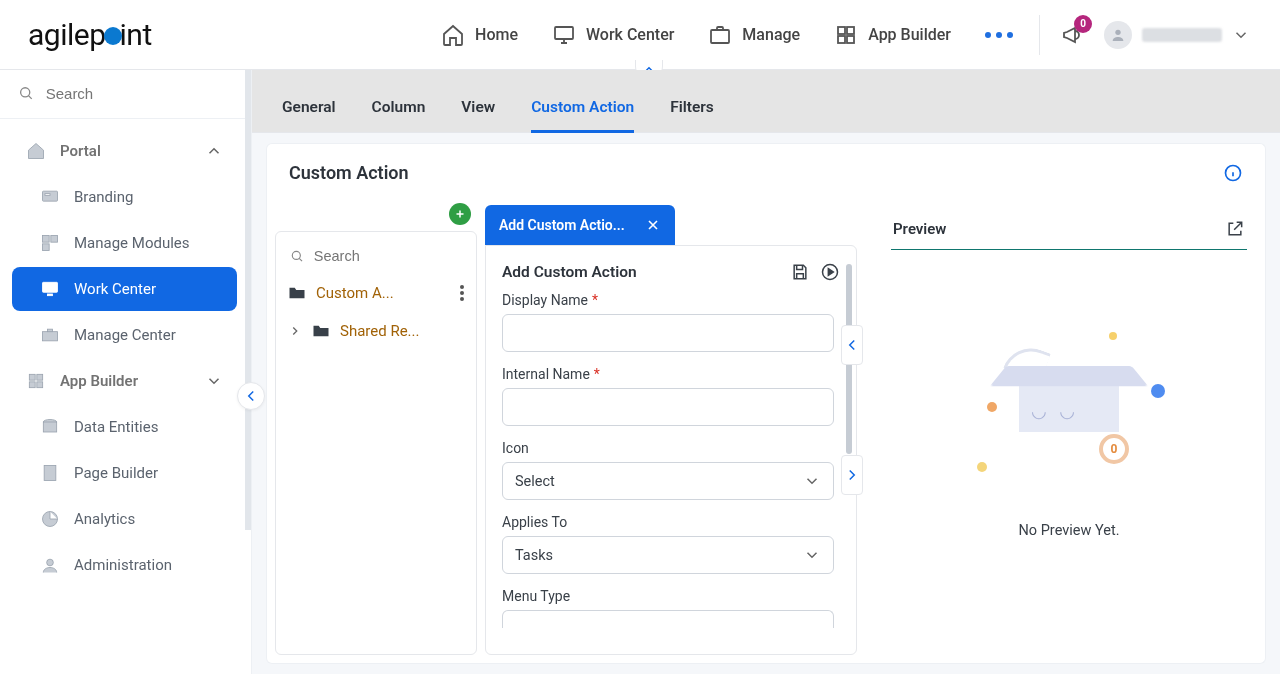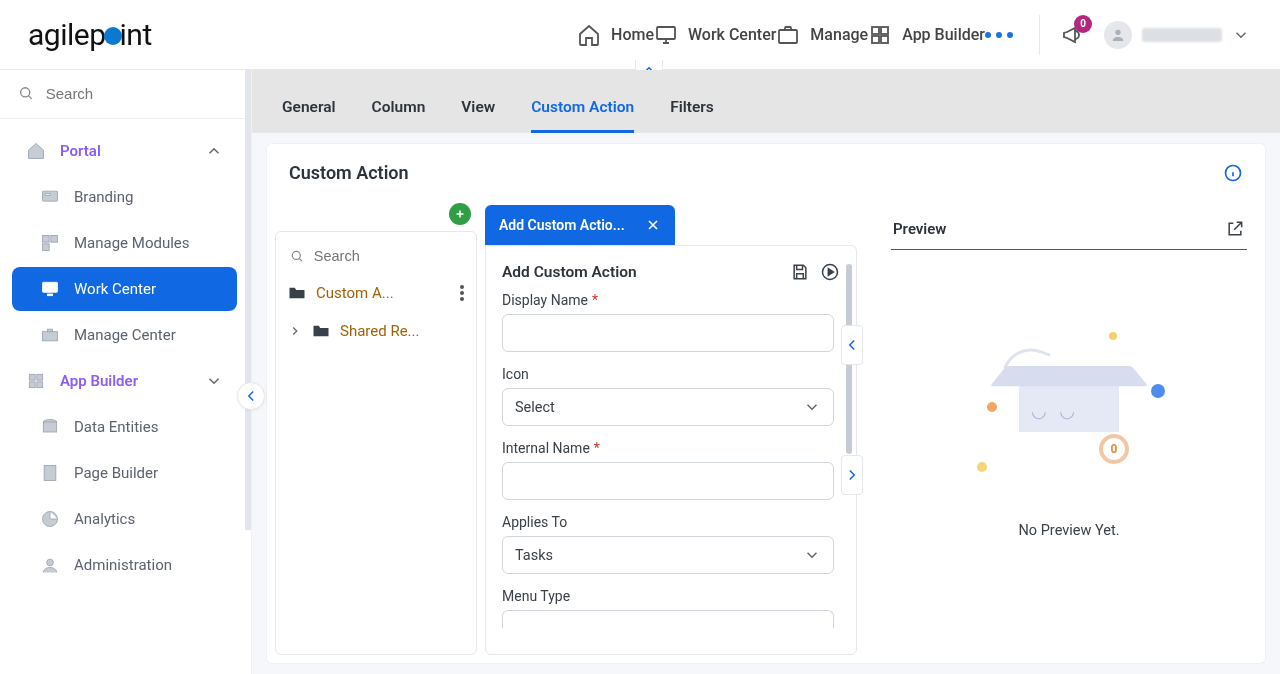--- a/index.html
+++ b/index.html
@@ -23,20 +23,21 @@
     display: flex;
     align-items: center;
   }
   .logo .dot {
     display:inline-block; width:18px; height:18px; background:#0b79d0; border-radius:50%;
     margin: 0 -2px 0 -2px; position:relative; top:1px;
   }
   .topnav {
     display: flex;
     align-items: center;
+    gap: 34px;
     margin-left: auto;
     margin-right: 26px;
   }
   .topnav .nav-item {
     display: flex; align-items: center; gap: 10px;
     font-size: 16px; color: #444; cursor: pointer; font-weight: 500;
   }
   .nav-icon { width: 24px; height: 24px; stroke: #555; fill: none; stroke-width: 1.8; }
   .more-dots { display:flex; gap:5px; }
   .more-dots span { width:6px; height:6px; background:#1f6fe0; border-radius:50%; }
@@ -89,21 +90,21 @@
   }
   .sidebar-search input {
     border:none; outline:none; font-size:15px; color:#666; width:100%;
   }
   .side-group { padding: 8px 4px 0 8px; }
   .side-item {
     display:flex; align-items:center; gap:14px;
     padding: 12px 14px; border-radius: 8px; margin: 2px 10px 2px 4px;
     font-size:15px; color:#5b636e; cursor:pointer;
   }
-  .side-item.header { color:#8b5cf6; font-weight:600; }
+  .side-item.header { color:#737373; font-weight:600; }
   .side-item .side-icon { width:20px; height:20px; fill:#9aa3af; stroke:#9aa3af; flex:0 0 20px; }
   .side-item.header .side-icon { fill:#9aa3af; }
   .side-item.child { padding-left: 28px; }
   .side-item.active {
     background:#1168e3; color:#fff;
   }
   .side-item.active .side-icon { fill:#fff; stroke:#fff; }
   .side-item .expand { margin-left:auto; }
 
   
@@ -516,32 +517,32 @@
             </div>
           </div>
 
           <div class="form-body">
             <div class="field">
               <label><span>Display Name</span><span class="req">*</span></label>
               <input class="text-input" value="" style="">
             </div>
 
             <div class="field">
+              <label><span>Internal Name</span><span class="req">*</span></label>
+              <input class="text-input" value="" style="">
+            </div>
+
+            <div class="field">
               <label>Icon</label>
               <div class="select">
                 <span>Select</span>
                 <svg class="chevron" viewBox="0 0 24 24">
                     <path d="M6 9l6 6 6-6"></path>
                   </svg>
               </div>
-            </div>
-
-            <div class="field">
-              <label><span>Internal Name</span><span class="req">*</span></label>
-              <input class="text-input" value="" style="">
             </div>
 
             <div class="field">
               <label>Applies To</label>
               <div class="select">
                 <span>Tasks</span>
                 <svg class="chevron" viewBox="0 0 24 24">
                     <path d="M6 9l6 6 6-6"></path>
                   </svg>
               </div>

